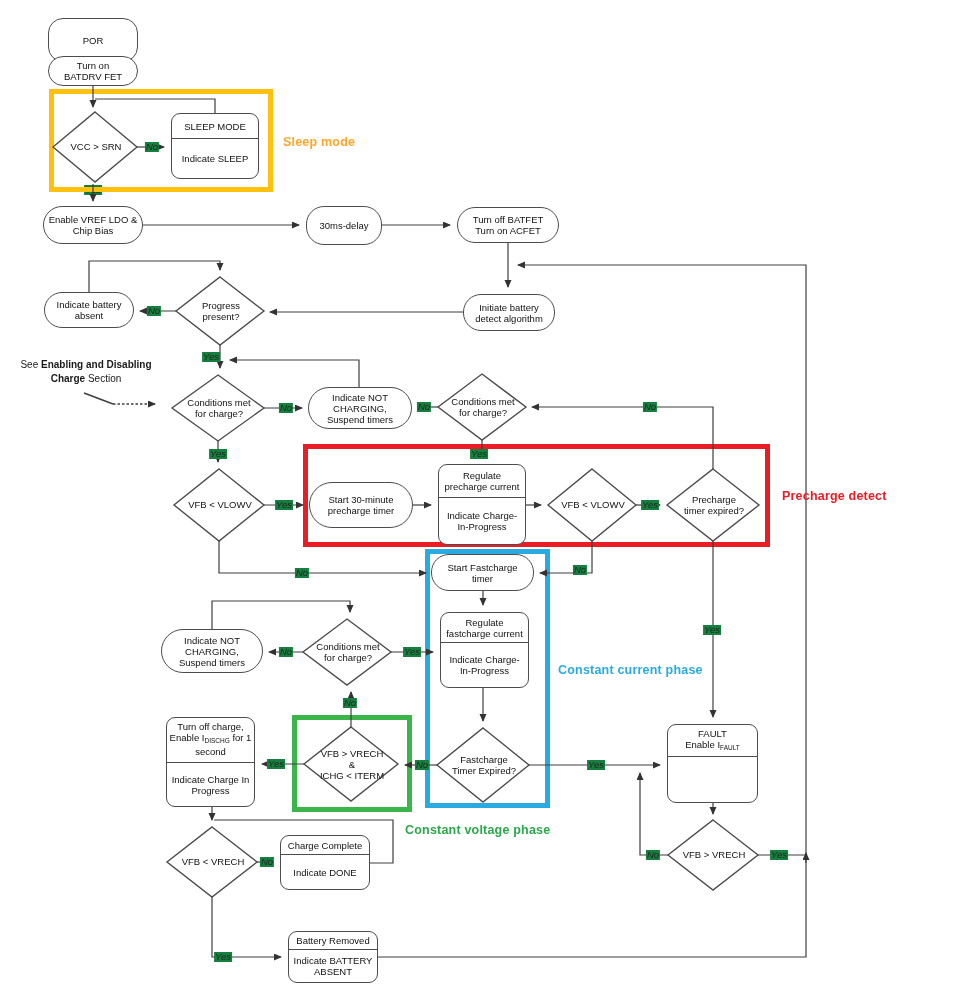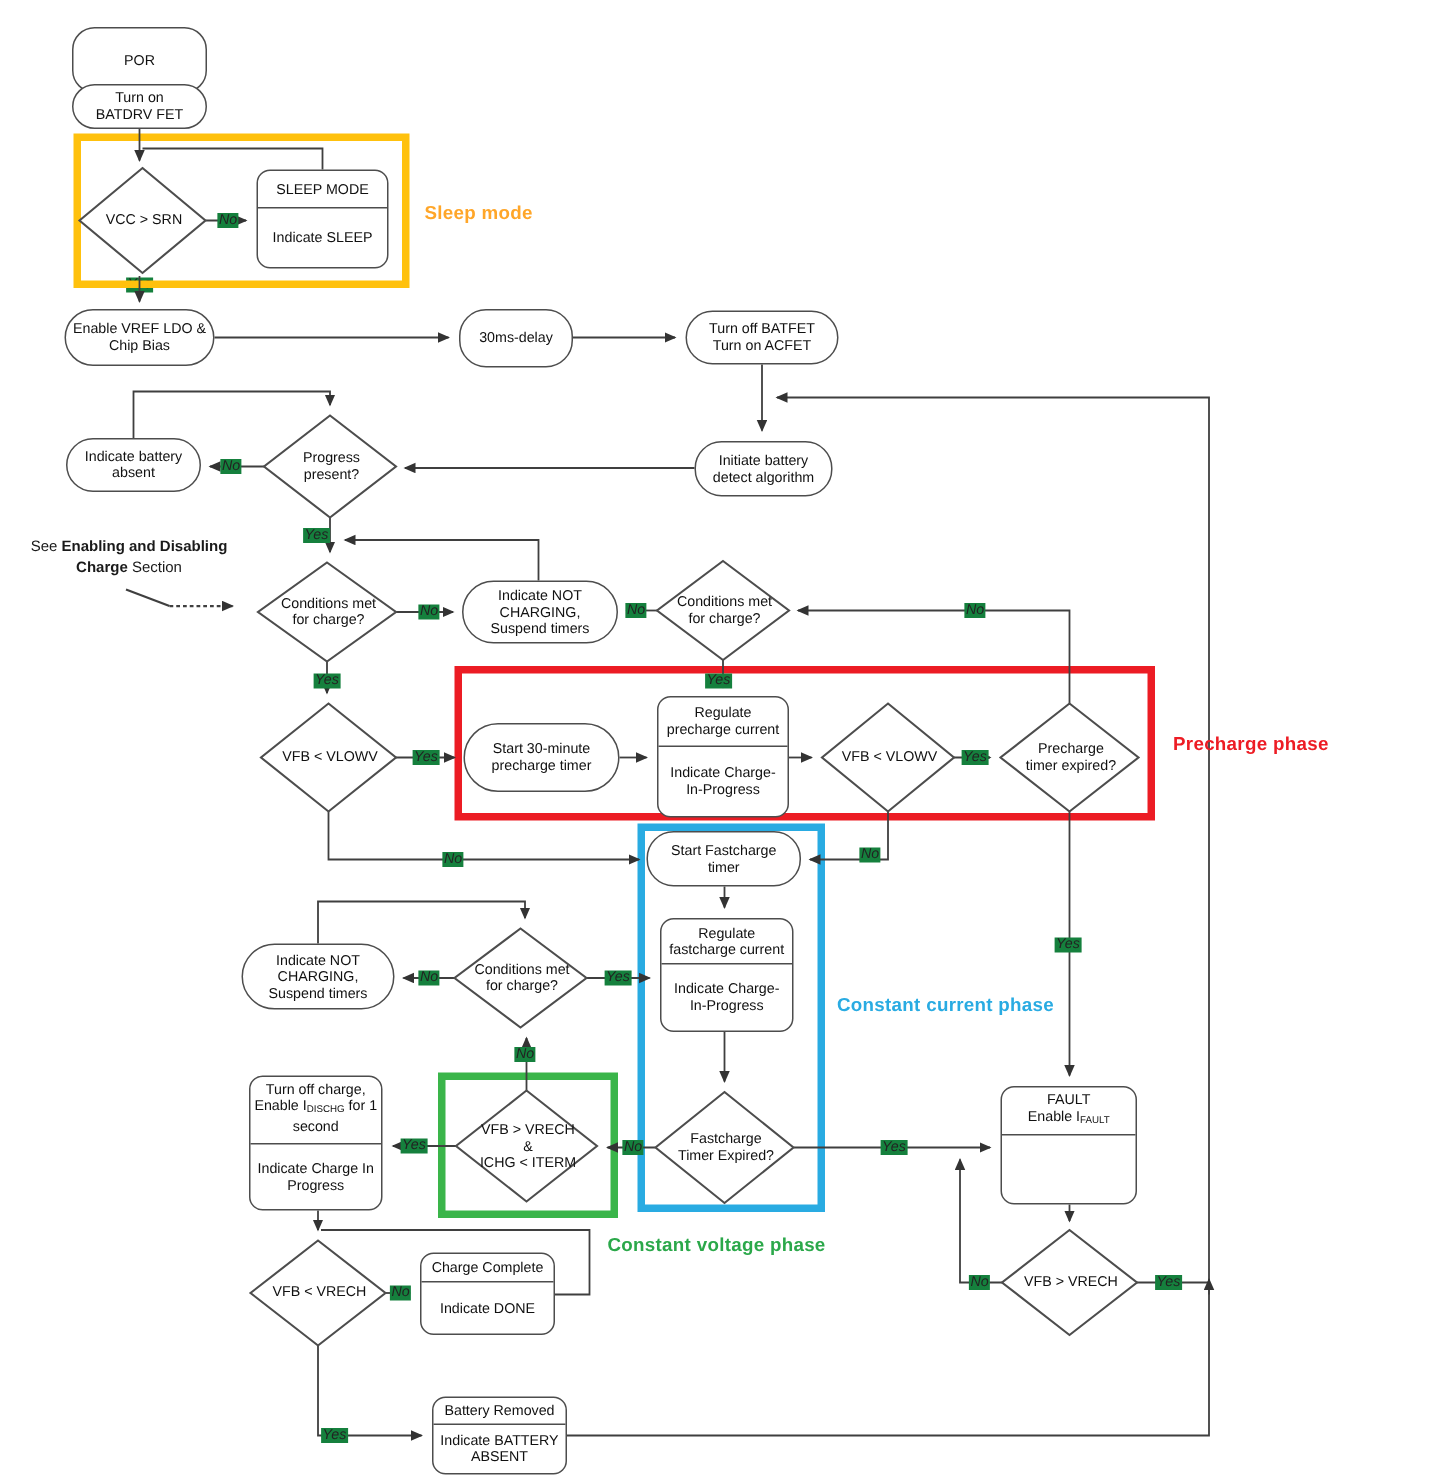--- a/index.html
+++ b/index.html
@@ -216,21 +216,21 @@
   <span class="el" style="left:350px;top:703px">No</span>
   <span class="el" style="left:276px;top:764px">Yes</span>
   <span class="el" style="left:422px;top:765px">No</span>
   <span class="el" style="left:596px;top:765px">Yes</span>
   <span class="el" style="left:653px;top:855px">No</span>
   <span class="el" style="left:779px;top:855px">Yes</span>
   <span class="el" style="left:267px;top:862px">No</span>
   <span class="el" style="left:223px;top:957px">Yes</span>
 
   <div class="plabel" style="left: 283px; top: 135px; color: rgb(255, 166, 41);">Sleep mode</div>
-  <div class="plabel" style="left: 782px; top: 489px; color: rgb(237, 28, 36);">Precharge phase</div>
+  <div class="plabel" style="left: 782px; top: 489px; color: rgb(237, 28, 36);">Precharge detect</div>
   <div class="plabel" style="left: 558px; top: 663px; color: rgb(41, 171, 226);">Constant current phase</div>
   <div class="plabel" style="left: 405px; top: 823px; color: rgb(43, 168, 74);">Constant voltage phase</div>
 
   <div id="annotation">
     <span>See </span><b>Enabling and Disabling</b><br>
     <b>Charge</b><span> Section</span>
   </div>
 
 </div>
 

